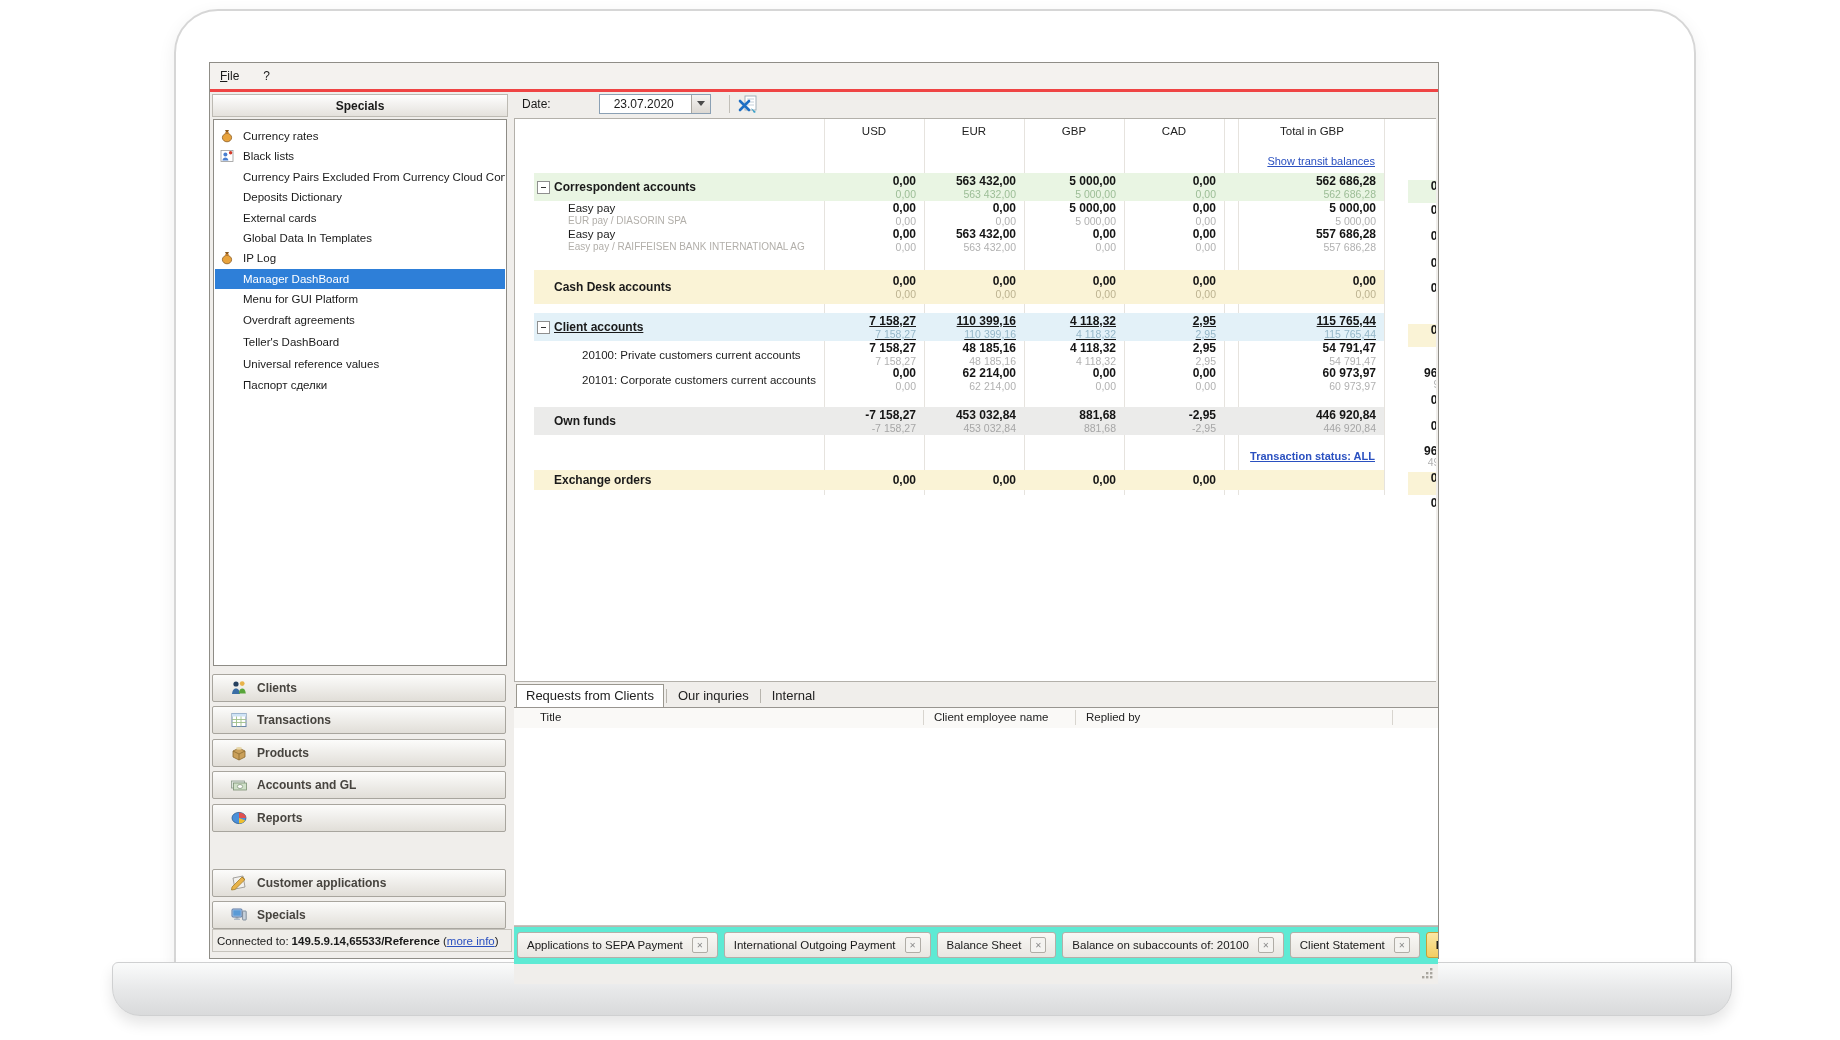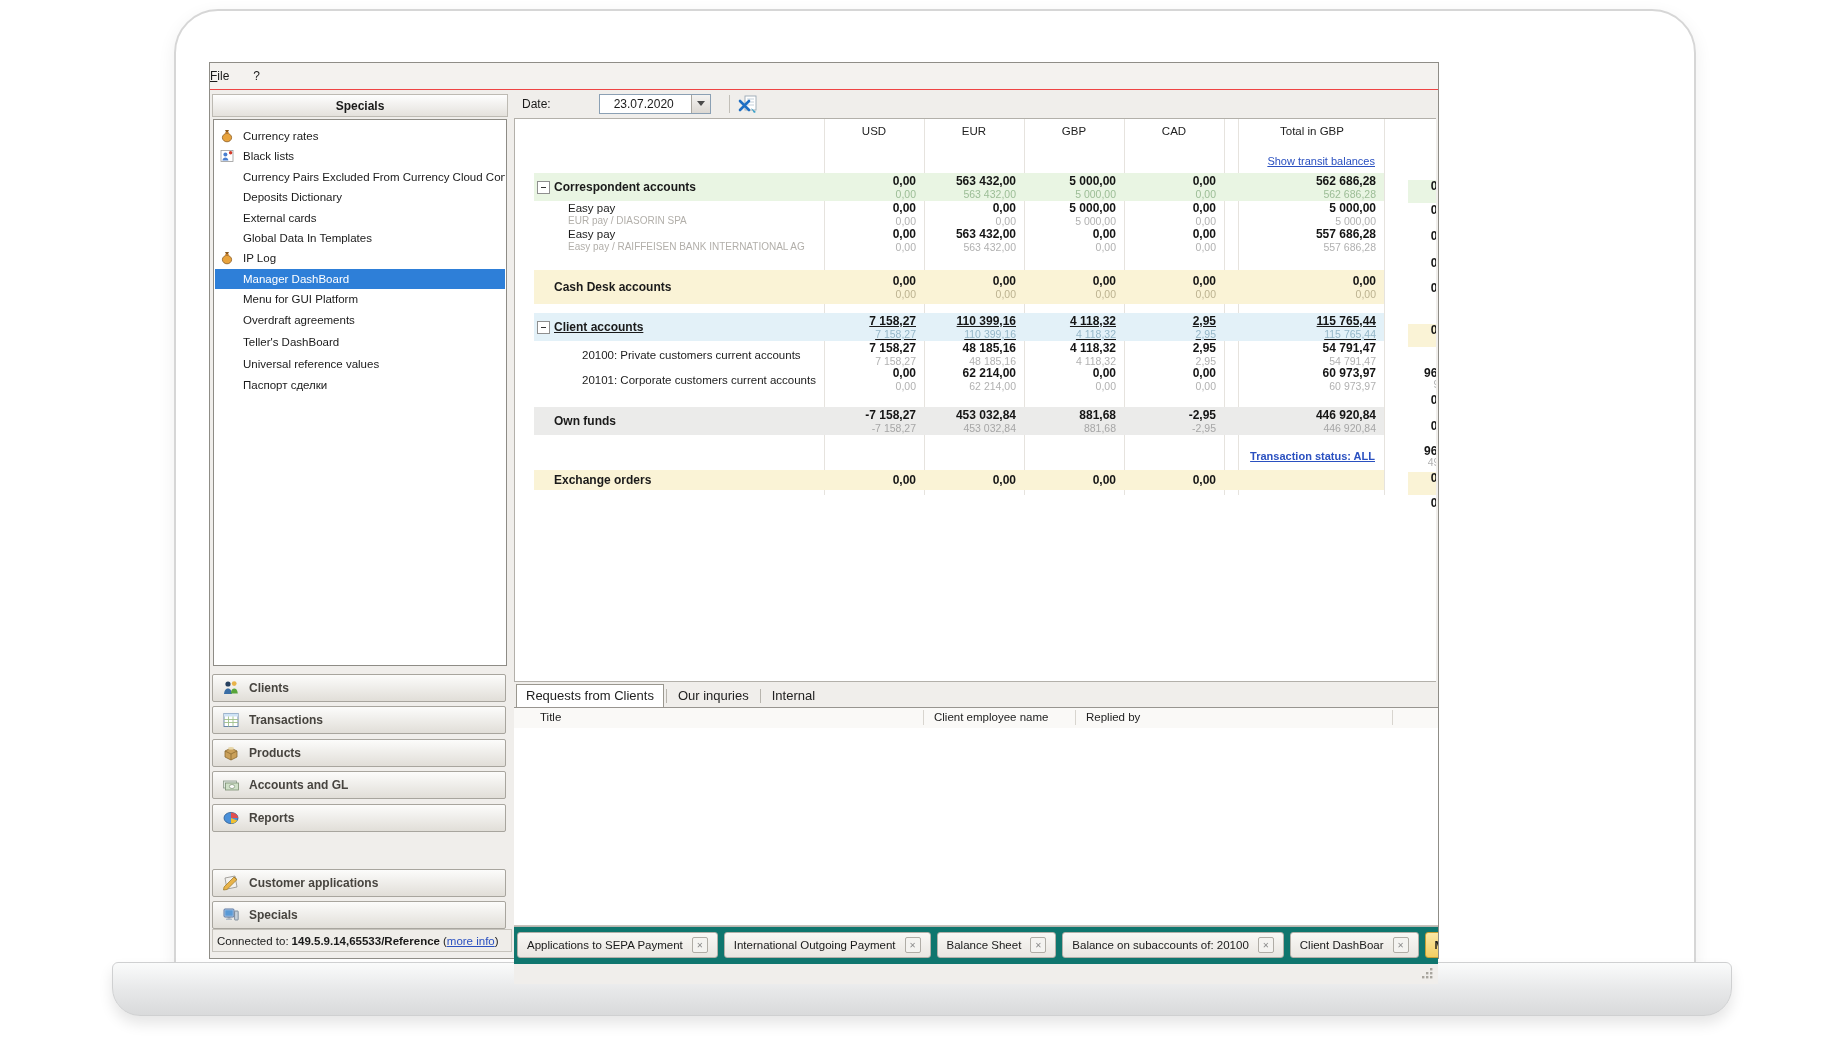--- a/index.html
+++ b/index.html
@@ -10,39 +10,39 @@
        border:2px solid #d6d6d6;border-radius:44px 44px 6px 6px;box-shadow:0 6px 18px rgba(0,0,0,.07);}
   .base{position:absolute;left:112px;top:962px;width:1618px;height:52px;
         background:linear-gradient(#fafbfb,#e6e7e8 55%,#d9dadb);border:1px solid #cfd0d1;
         border-radius:6px 6px 28px 28px;box-shadow:0 8px 14px rgba(0,0,0,.10);}
   .notch{position:absolute;left:680px;top:962px;width:480px;height:22px;
          background:linear-gradient(#c8cacc,#d9dadb);border-radius:0 0 16px 16px;}
   
   .app{position:absolute;left:209px;top:62px;width:1228px;height:895px;background:#f0eeeb;
        border:1px solid #8f8d87;font-size:11.5px;}
   .menubar{position:absolute;left:0;top:0;right:0;height:26px;background:#f4f2ef;
-           border-bottom:1px solid #ef4444;display:flex;align-items:center;gap:24px;}
+           border-bottom:3px solid #ef4444;display:flex;align-items:center;gap:24px;padding-left:10px;}
   .mitem{display:inline-block;font-size:12px;cursor:default;}
   .mitem.file::first-letter{text-decoration:underline;}
   
   .side{position:absolute;left:2px;top:26px;width:296px;bottom:0;}
   .phead{position:absolute;left:0;top:5px;width:294px;height:21px;
          background:linear-gradient(#fefefe,#e4e1dc);border:1px solid #bdbab3;
          display:flex;align-items:center;justify-content:center;font-weight:bold;font-size:12px;}
   .tree{position:absolute;left:1px;top:30px;width:292px;height:545px;background:#fff;
         border:1px solid #8e8c86;overflow:hidden;}
   .titem{position:absolute;left:1px;right:1px;height:20px;display:flex;align-items:center;
          white-space:nowrap;overflow:hidden;cursor:default;}
   .titem .ticon{position:absolute;left:5px;width:14px;height:14px;}
   .titem .tlbl{margin-left:28px;}
   .titem.sel{background:#2e7fd8;}
   .titem.sel .tlbl{color:#fff;}
   .navbtn{position:absolute;left:0;width:294px;height:28px;
           background:linear-gradient(#fcfcfb,#e1ded8);border:1px solid #a8a59e;border-radius:2px;
-          display:flex;align-items:center;gap:9px;padding-left:9px;box-sizing:border-box;
+          display:flex;align-items:center;gap:9px;padding-left:17px;box-sizing:border-box;
           font-weight:bold;font-size:12px;color:#47443f;cursor:default;}
   .navbtn svg{width:18px;height:18px;flex:0 0 18px;}
   .sstatus{position:absolute;left:0;top:840px;width:294px;height:21px;background:#efede9;
            border:1px solid #c6c3bc;display:flex;align-items:center;padding-left:4px;
            font-size:11.5px;white-space:nowrap;overflow:hidden;}
   .sstatus b{margin:0 3px;}
   a.lnk{color:#2a50c0;text-decoration:underline;cursor:pointer;}
   
   .main{position:absolute;left:304px;top:26px;width:924px;bottom:0;}
   .tbar{position:absolute;left:0;top:0;right:0;height:29px;display:flex;align-items:center;}
@@ -94,21 +94,21 @@
   .rtab.on{background:#fff;border:1px solid #9a978f;border-bottom:none;position:relative;z-index:2;
            margin-bottom:-1px;padding-bottom:4px;}
   .rtabsep{width:1px;height:14px;background:#b8b5ae;margin:0 2px 3px 2px;}
   .lhead{position:absolute;left:0;top:618px;right:0;height:20px;background:#faf9f7;
          border-top:1px solid #989590;border-bottom:1px solid #cfccc6;}
   .lhead span{position:absolute;top:3px;font-size:11.5px;color:#222;}
   .lhsep{position:absolute;top:2px;height:15px;width:1px;background:#d8d5cf;}
   .lbody{position:absolute;left:0;top:639px;right:0;height:197px;background:#fff;
          border-bottom:1px solid #c6c3bc;}
   
-  .dstrip{position:absolute;left:0;top:837px;right:0;height:38px;background:#0f766e;
+  .dstrip{position:absolute;left:0;top:837px;right:0;height:38px;background:#5eead4;
           border-top:1px solid #b8b5af;display:flex;align-items:flex-start;
           padding:5px 0 0 3px;gap:6px;overflow:hidden;}
   .dtab{height:26px;display:flex;align-items:center;gap:9px;padding:0 9px;box-sizing:border-box;
         background:linear-gradient(#f9f8f5,#e9e6e1);border:1px solid #b3b0a9;border-radius:3px;
         font-size:11.5px;white-space:nowrap;cursor:default;}
   .dtab.on{background:linear-gradient(#fbe8a6,#f3cd62);border-color:#c79f35;font-weight:bold;}
   .cbx{width:14px;height:14px;border:1px solid #b0ada6;border-radius:2px;background:#f4f3f0;
        display:flex;align-items:center;justify-content:center;font-size:8px;color:#8b8b8b;flex:0 0 14px;}
   .bstrip{position:absolute;left:0;top:875px;right:0;height:20px;background:#f0eeeb;}
   .grip{position:absolute;right:4px;bottom:4px;width:13px;height:13px;}
@@ -622,21 +622,21 @@
         </div>
         <div class="dtab">
           <span>Balance Sheet</span>
           <span class="cbx">✕</span>
         </div>
         <div class="dtab">
           <span>Balance on subaccounts of: 20100</span>
           <span class="cbx">✕</span>
         </div>
         <div class="dtab">
-          <span>Client DashBoar</span>
+          <span>Client Statement</span>
           <span class="cbx">✕</span>
         </div>
         <div class="dtab on">
           <span>Manager DashBoar</span>
 
         </div>
       </div>
 
       <div class="bstrip">
         <svg class="grip" viewBox="0 0 13 13">

